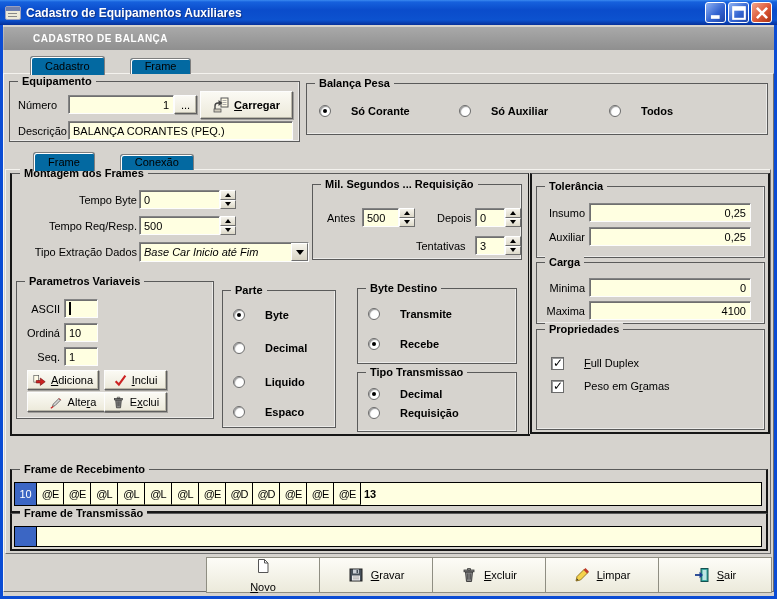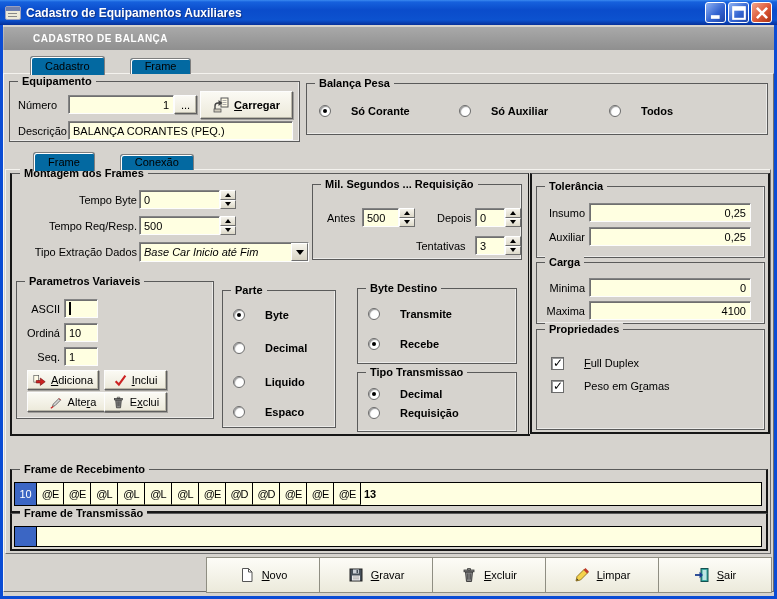--- a/index.html
+++ b/index.html
@@ -84,21 +84,21 @@
     border-right:1px solid #000; font-size:11px; flex:none; }
   .fcells { display:flex; }
   .fcell { width:27px; border-right:1px solid #000; border-bottom:1px solid #8a8a66; display:flex; align-items:center;
     justify-content:center; font-size:11px; letter-spacing:-1px; flex:none; }
   .tailtext { display:flex; align-items:center; padding-left:3px;font-weight:bold; }
 
   
   .toolbar { position:absolute; display:flex; }
   .tbtn { flex:1; height:36px; background:linear-gradient(180deg,#fdfcf7,#eceadb); border:1px solid #8f8e82;
     margin-left:-1px; display:flex; align-items:center; justify-content:center; gap:7px; }
-  .tbtn:first-child { margin-left:0; }
+  .tbtn:first-child { margin-left:0;flex-direction:column; }
 
   .icon16 { width:16px; height:16px; flex:none; }
   u { text-decoration:underline; }
 </style>
 </head>
 <body>
 
 <div id="win">
 
   <div class="titlebar">

